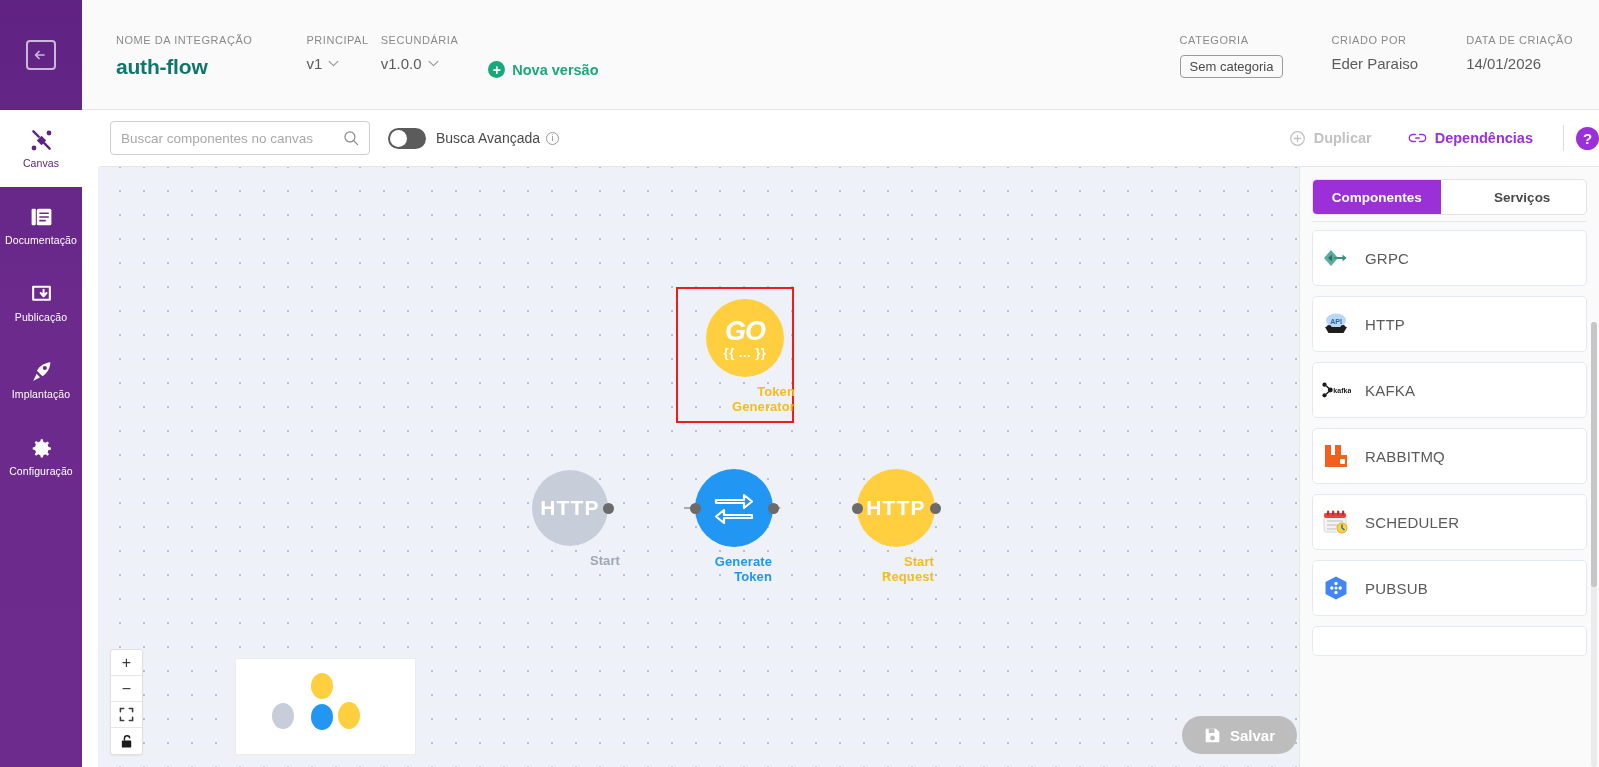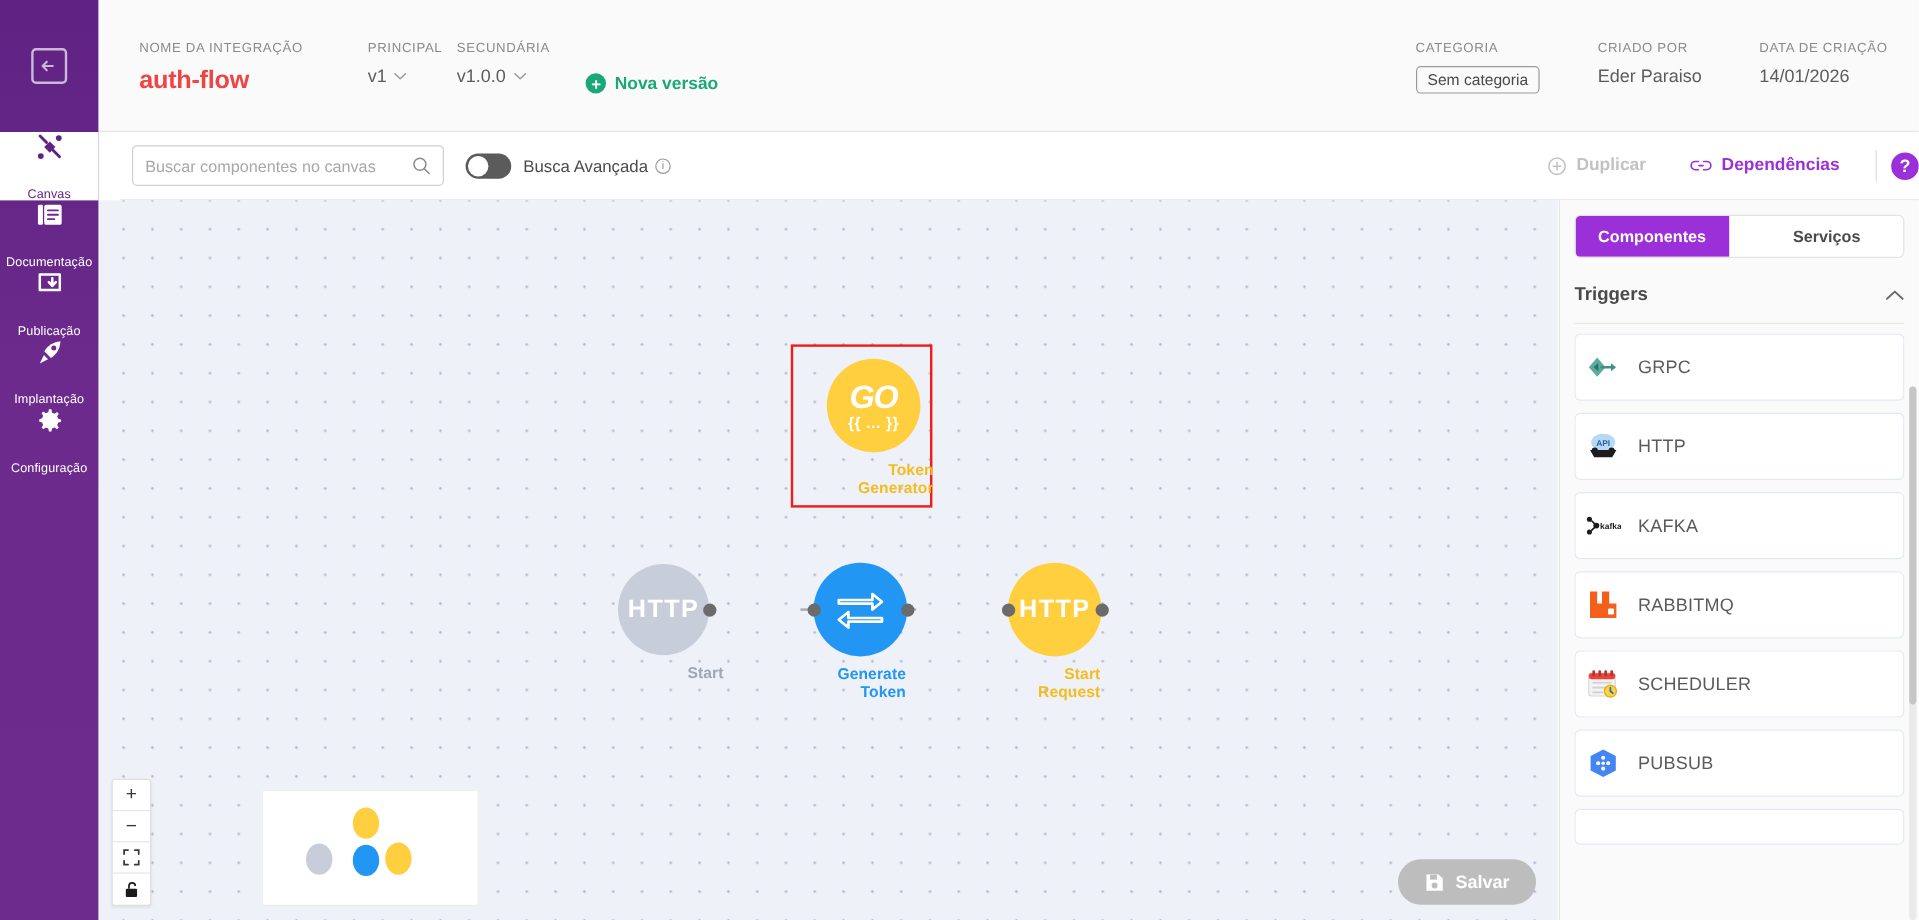--- a/index.html
+++ b/index.html
@@ -20,39 +20,39 @@
   }
   .rail-top { height: 110px; width: 100%; display: flex; align-items: center; justify-content: center; }
   .collapse-btn {
     width: 30px; height: 30px; border: 2px solid #cbb8d8; border-radius: 4px;
     display: flex; align-items: center; justify-content: center; cursor: pointer;
     position: relative;
   }
   .collapse-btn svg { display:block; }
   .rail-items { width: 100%; display: flex; flex-direction: column; }
   .rail-item {
-    width: 100%; height: 57px; display: flex; flex-direction: column;
-    align-items: center; justify-content: space-between; gap: 5px; cursor: pointer;
+    width: 100%; height: 77px; display: flex; flex-direction: column;
+    align-items: center; justify-content: center; gap: 5px; cursor: pointer;
     color: #ffffff;
   }
   .rail-item .ri-label { font-size: 10.5px; letter-spacing: .1px; line-height: 1; }
   .rail-item.active { background: #ffffff; color: #5f2383; }
   .rail-item svg { display: block; }
 
   
   .header {
     position: absolute; left: 82px; top: 0; width: 1517px; height: 110px;
     background: #fafafa; border-bottom: 1px solid #e6e6e6;
   }
   .hdr-label {
     font-size: 11px; color: #8a8a8a; letter-spacing: .55px;
     text-transform: uppercase; white-space: nowrap;
   }
   .hdr-value { font-size: 15px; color: #5c5c5c; }
-  .flow-name { font-size: 21px; font-weight: bold; color: #ef4444; letter-spacing: -.2px;}
+  .flow-name { font-size: 21px; font-weight: bold; color: #0f766e; letter-spacing: -.2px;}
   .hdr-left { position: absolute; left: 34px; top: 34px; display: flex; align-items: flex-start; gap: 0; }
   .hf { display: flex; flex-direction: column; gap: 9px; }
   .sel-row { display: flex; align-items: center; gap: 6px; cursor: pointer; }
   .chev { width: 11px; height: 7px; }
   .nova-versao {
     display: flex; align-items: center; gap: 7px; color: #1aa87a;
     font-size: 14.5px; font-weight: bold; cursor: pointer; white-space: nowrap;
   }
   .plus-circle {
     width: 17px; height: 17px; border-radius: 50%; background: #1aa87a;
@@ -106,21 +106,21 @@
   .tb-btn.accent { color: #9b30d9; }
   .tb-div { width: 1px; height: 26px; background: #dcdcdc; margin: 0 12px; }
   .help-badge {
     width: 23px; height: 23px; border-radius: 50%; background: #9b30d9;
     color: #fff; font-size: 15px; font-weight: bold; display: flex;
     align-items: center; justify-content: center; cursor: pointer;
   }
 
   
   .canvas {
-    position: absolute; left: 81px; top: 167px; width: 1217px; height: 600px;
+    position: absolute; left: 98px; top: 167px; width: 1217px; height: 600px;
     background-color: #eef1f7;
     background-image: radial-gradient(#b6c0d4 1.1px, transparent 1.2px);
     background-size: 24px 24px; background-position: 10px 12px;
     overflow: hidden;
   }
   .node { position: absolute; display: flex; flex-direction: column; align-items: center; }
   .node-circle {
     border-radius: 50%; display: flex; flex-direction: column;
     align-items: center; justify-content: center; position: relative;
   }
@@ -462,26 +462,20 @@
   </div>
 
   <div class="rpanel">
 
     <div class="tabs">
       <div class="tab active">Componentes</div>
       <div class="tab">Serviços</div>
     </div>
 
 
-    <div class="sect-head">
-      <span class="sect-title">Triggers</span>
-      <svg width="16" height="10" viewBox="0 0 16 10">
-        <path d="M1.5 8 L8 2 L14.5 8" stroke="#6a6a6a" stroke-width="1.6" fill="none" stroke-linecap="round" stroke-linejoin="round"></path>
-      </svg>
-    </div>
     <div class="sect-rule"></div>
 
     <div class="comp-list">
 
       <div class="comp-item">
         <span class="ci-icon">
           <svg width="28" height="20" viewBox="0 0 28 20">
             <path d="M9 2 L16 10 L9 18 L2 10 Z" fill="#5aaca0"></path>
             <path d="M12.5 10 H23" stroke="#3f8f86" stroke-width="2.2" stroke-linecap="round"></path>
             <path d="M20.5 6.6 L24.5 10 L20.5 13.4" fill="#3f8f86"></path>

